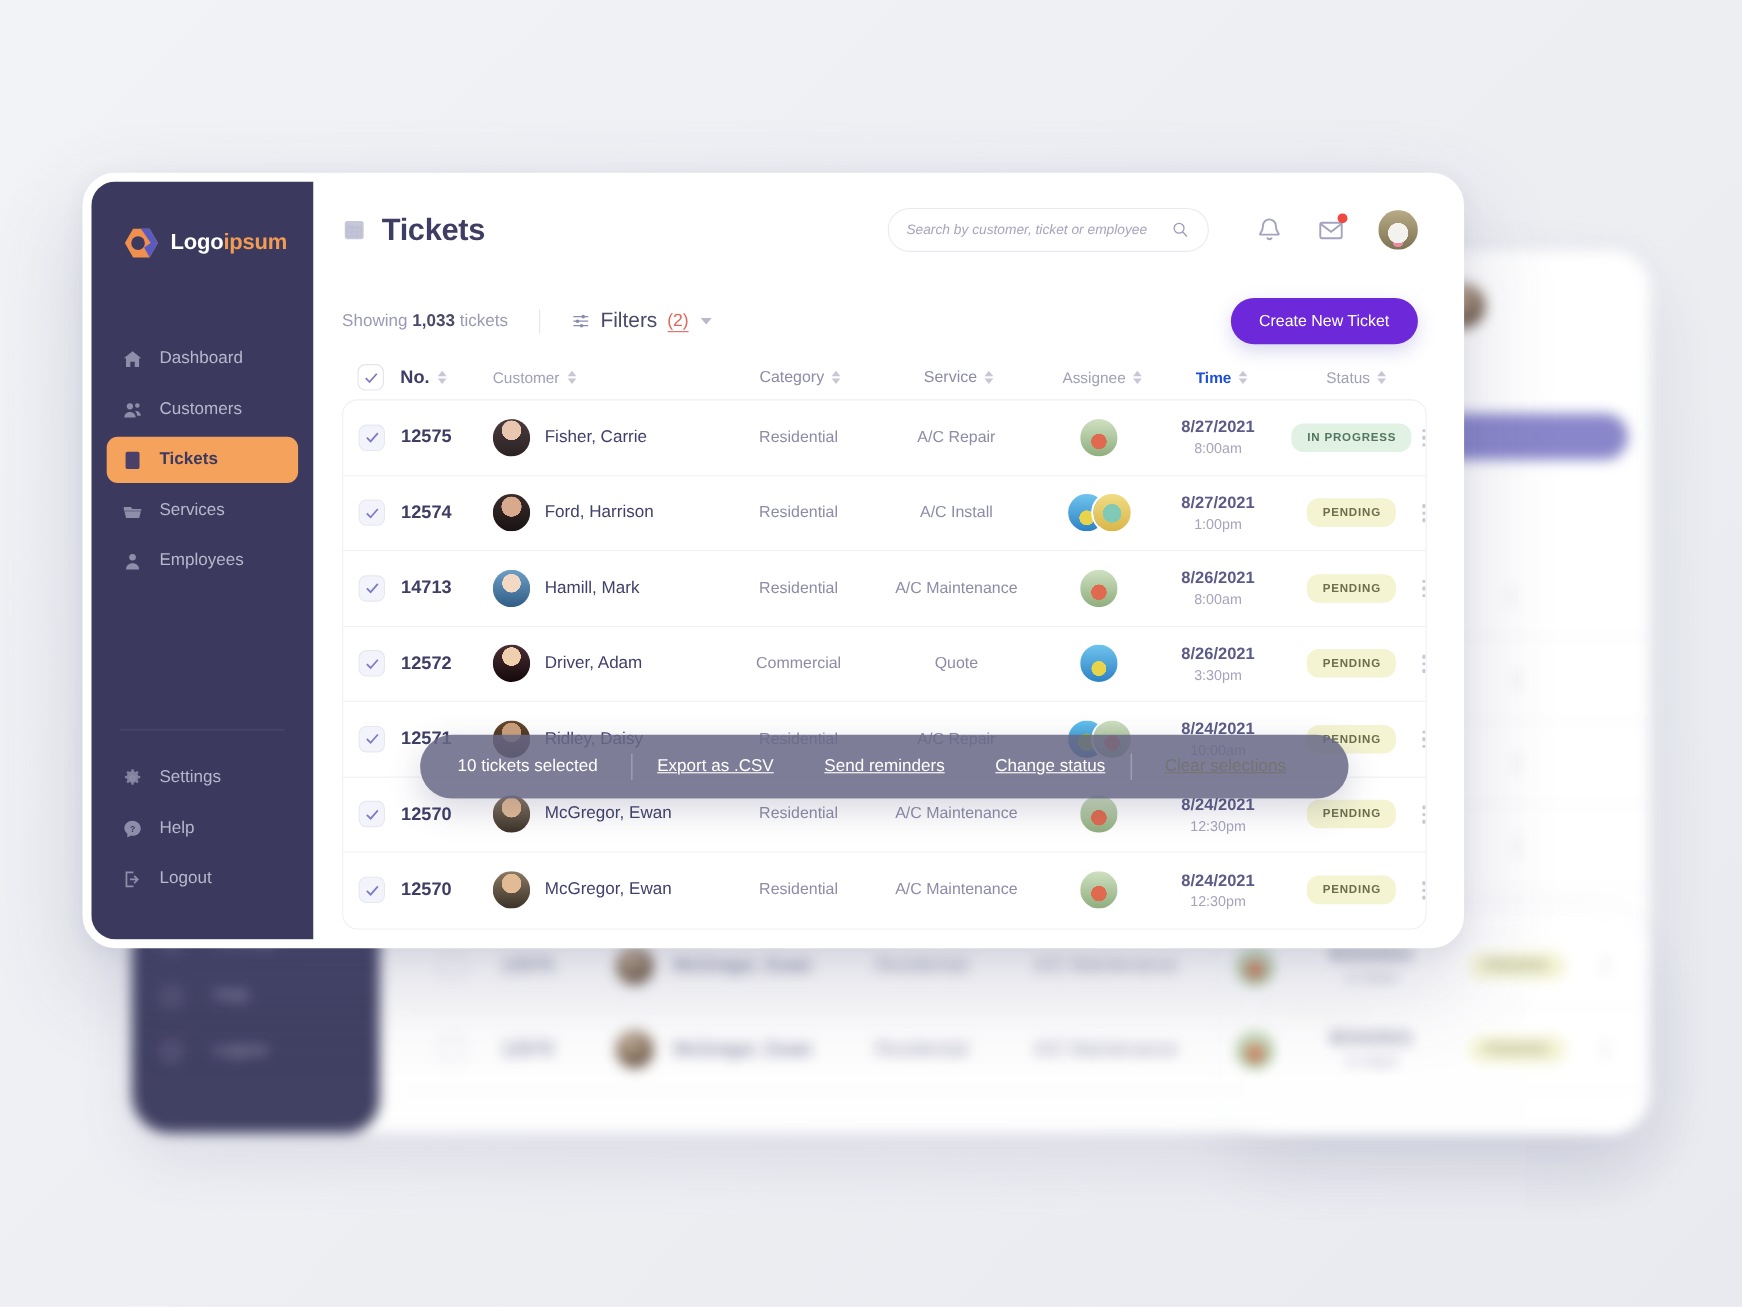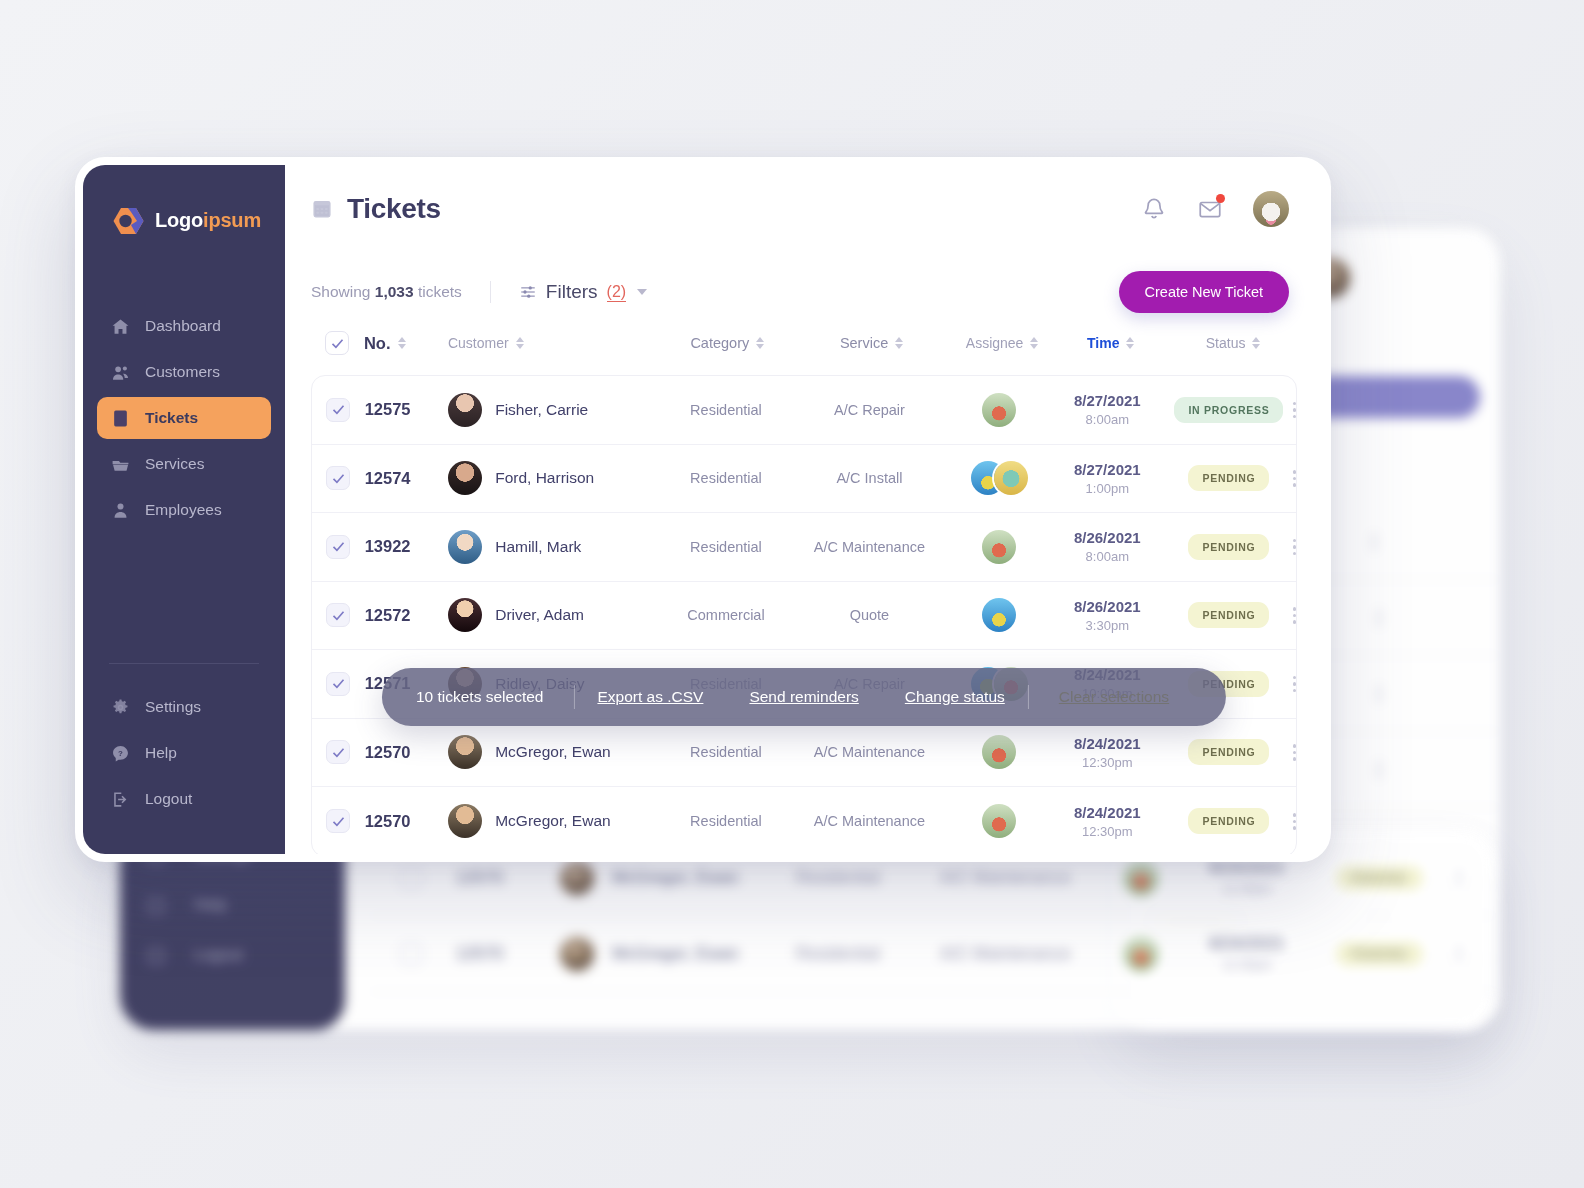--- a/index.html
+++ b/index.html
@@ -137,41 +137,41 @@
   .showing { font-size: 15.5px; color: #9b9ab4; }
   .showing b { color: #4a4969; }
   .vsep { width: 1px; height: 22px; background: #e6e6ee; }
   .filters { display: flex; align-items: center; gap: 9px; cursor: pointer; }
   .filters .f-ico svg { width: 18px; height: 18px; stroke: #8b8ab0; fill: none; stroke-width: 1.5; display:block; }
   .filters .f-label { font-size: 19px; color: #4a4969; }
   .filters .f-count { color: #e2665d; border-bottom: 1px solid #e2665d; }
   .caret { width: 0; height: 0; border-left: 5px solid transparent; border-right: 5px solid transparent;
            border-top: 6px solid #b9b8cd; margin-left: 2px; }
   .create-btn {
-    margin-left: auto; background: #a21caf; color: #fff; border: none;
+    margin-left: auto; background: #6d28d9; color: #fff; border: none;
     height: 42px; padding: 0 26px; border-radius: 21px; cursor: pointer;
     font-family: "Liberation Sans", sans-serif; font-size: 14.5px;
     box-shadow: 0 6px 16px rgba(133,130,201,.32);
   }
 
   
   .table-wrap { flex: 1; padding: 0 0 0 0; position: relative; min-height: 0; }
   .thead {
     display: flex; align-items: center; height: 40px;
     padding: 0 26px 0 26px; color: #a0a0b8; font-size: 14px;
   }
   .thead .th { display: flex; align-items: center; gap: 7px; }
   .thead .th.active { color: #1d4ed8; font-weight: bold; }
   .sort { display: flex; flex-direction: column; gap: 2px; }
   .sort i { width: 0; height: 0; border-left: 4px solid transparent; border-right: 4px solid transparent; display:block; }
   .sort i.up { border-bottom: 5px solid #c7c7d8; }
   .sort i.dn { border-top: 5px solid #c7c7d8; }
 
   .tbody {
-    margin: 12px 26px; border: 1px solid #efeff5; border-radius: 14px;
+    margin: 0 26px; border: 1px solid #efeff5; border-radius: 14px;
     overflow: hidden; background: #fff;
   }
   .trow {
     display: flex; align-items: center; height: 68.5px;
     border-bottom: 1px solid #f0f0f6; padding: 0 0 0 0;
   }
   .trow:last-child { border-bottom: none; }
 
   .c-chk   { width: 58px; display: flex; justify-content: center; }
   .c-no    { width: 92px; font-size: 16.5px; color: #3e3d63; font-weight: bold; }
@@ -434,20 +434,29 @@
                 <rect x="10.7" y="15" width="2.6" height="2.2" rx=".5"></rect>
                 <rect x="15.4" y="15" width="2.6" height="2.2" rx=".5"></rect>
               </g>
             </svg>
         </span>
         <h1>Tickets</h1>
       </div>
 
       <div class="topbar-spacer"></div>
 
+      <div class="search">
+        <input type="text" placeholder="Search by customer, ticket or employee" style="">
+        <span class="s-ico">
+          <svg viewBox="0 0 24 24">
+              <circle cx="10.5" cy="10" r="6"></circle>
+              <line x1="15" y1="14.6" x2="20" y2="20"></line>
+            </svg>
+        </span>
+      </div>
 
       <div class="top-icons">
         <span class="ic-btn">
           <svg viewBox="0 0 24 24">
               <path d="M12 3.2a5.4 5.4 0 0 0-5.4 5.4c0 4.3-1.7 5.6-2.3 6.4-.3.4 0 1 .5 1h14.4c.5 0 .8-.6.5-1-.6-.8-2.3-2.1-2.3-6.4A5.4 5.4 0 0 0 12 3.2z"></path>
               <path d="M10 18.4a2.1 2.1 0 0 0 4 0"></path>
             </svg>
         </span>
         <span class="ic-btn">
           <svg viewBox="0 0 24 24">
@@ -620,21 +629,21 @@
        </span>
           </div>
           <div class="trow">
             <span class="c-chk">
          <span class="chk">
                 <svg viewBox="0 0 24 24">
                   <polyline points="4,12.5 9.5,18 20,6"></polyline>
                 </svg>
               </span>
        </span>
-       <span class="c-no">13922</span>
+       <span class="c-no">14713</span>
        <span class="c-cust">
          <span class="av face-c"></span>
          <span class="nm">Hamill, Mark</span>
        </span>
        <span class="c-cat">Residential</span>
        <span class="c-svc">A/C Maintenance</span>
        <span class="c-asg">
               <span class="av-stack">
                 <span class="av toon-1"></span>
               </span>

